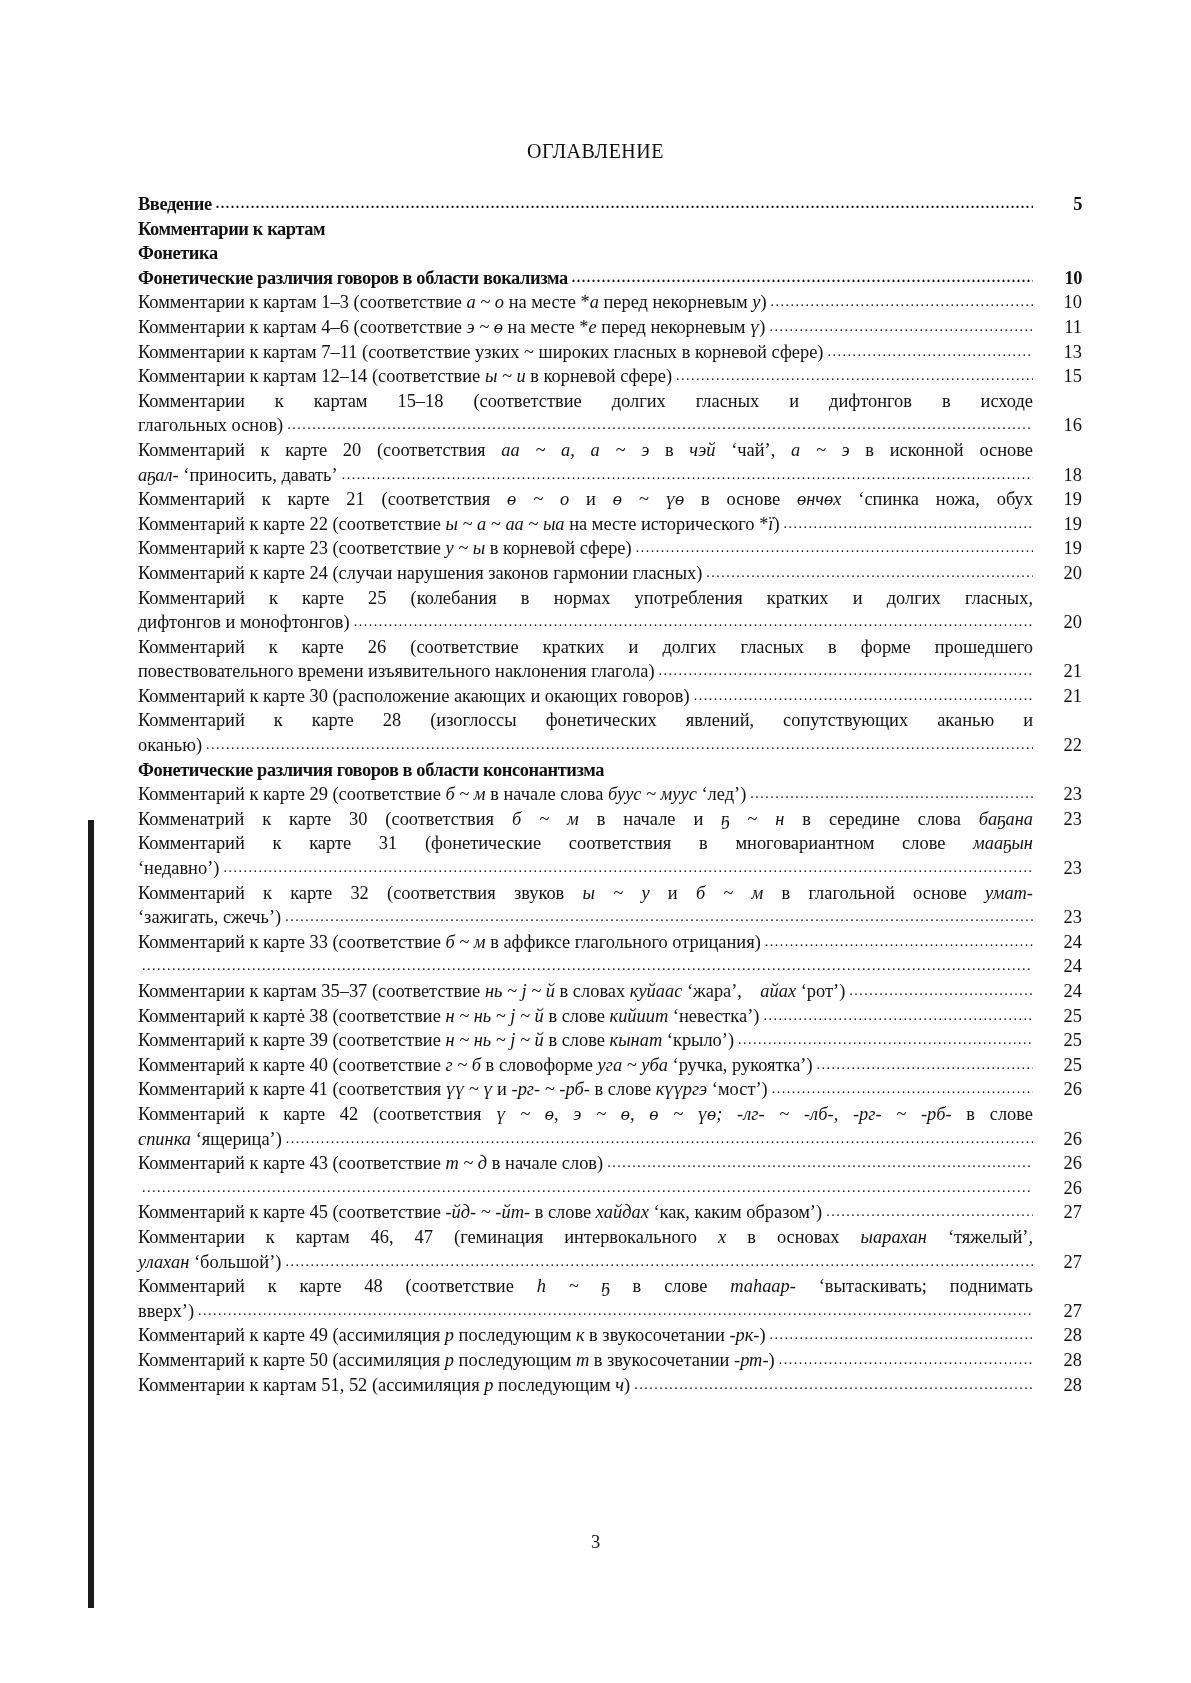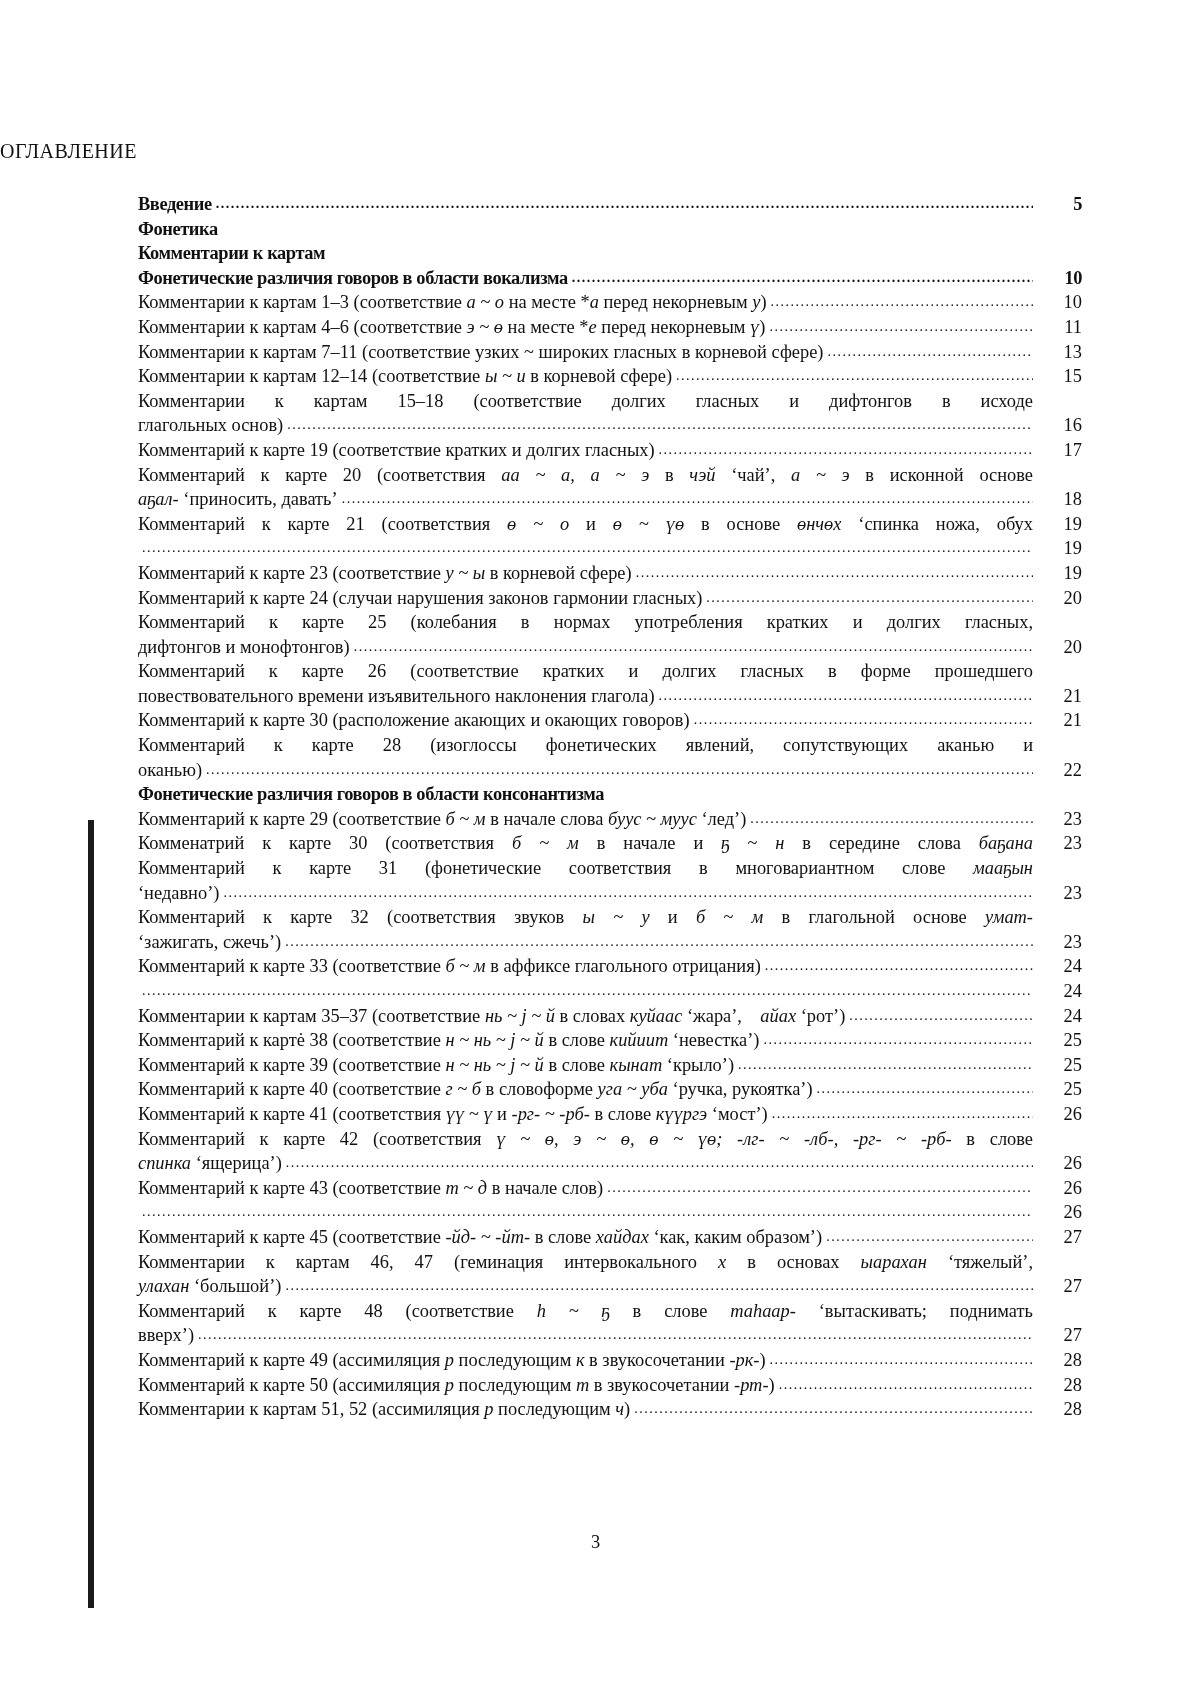--- a/index.html
+++ b/index.html
@@ -1,19 +1,19 @@
 <!DOCTYPE html>
 <html><head>
 <meta charset="utf-8">
 <style>
   html, body { margin: 0; padding: 0; background: #ffffff; }
   body { width: 1191px; height: 1683px; position: relative; overflow: hidden;
          font-family: "Liberation Serif", "DejaVu Serif", serif; color: #111; }
   .binding-bar { position: absolute; left: 88px; top: 820px; width: 6px; height: 788px; background: #1a1a1a; }
-  .page-title { position: absolute; top: 140px; left: 0; width: 1191px; 
+  .page-title { position: absolute; top: 140px; left: 0; width: 1191px; text-align: center;
                 font-size: 20px; letter-spacing: 0.5px; }
   .toc { position: absolute; left: 138px; top: 192px; width: 944px; }
   .entry { position: relative; font-size: 18.4px; line-height: 24.6px; }
   .entry .line { display: block; width: 895px; text-align: justify; text-align-last: justify; white-space: normal; }
   .entry .last { display: flex; width: 895px; align-items: center; }
   .entry .last .txt { white-space: nowrap; flex: 0 0 auto; }
   .entry .last .leader { flex: 1 1 auto; overflow: hidden; white-space: nowrap; letter-spacing: 1.5px; margin-left: 4px; font-size: 14px; }
   .entry .last .leader::after { content: "........................................................................................................................................................................................................................"; }
   .entry .page { position: absolute; right: 0; bottom: 0; width: 40px; text-align: right; }
   .entry.bold { font-weight: bold; letter-spacing: -0.4px; font-family: "Liberation Sans Narrow", "Liberation Serif", serif; }
@@ -30,30 +30,30 @@
 <div class="toc" id="toc">
     <div class="entry bold">
       <span class="last">
         <span class="txt">Введение</span>
         <span class="leader"></span>
       </span>
       <span class="page">5</span>
     </div>
     <div class="entry bold heading">
       <span class="last">
+        <span class="txt">Комментарии к картам</span>
+      </span>
+      <span class="page"></span>
+    </div>
+    <div class="entry bold heading">
+      <span class="last">
         <span class="txt">Фонетика</span>
       </span>
       <span class="page"></span>
     </div>
-    <div class="entry bold heading">
-      <span class="last">
-        <span class="txt">Комментарии к картам</span>
-      </span>
-      <span class="page"></span>
-    </div>
     <div class="entry bold">
       <span class="last">
         <span class="txt">Фонетические различия говоров в области вокализма</span>
         <span class="leader"></span>
       </span>
       <span class="page">10</span>
     </div>
     <div class="entry">
       <span class="last">
         <span class="txt">Комментарии к картам 1–3 (соответствие <i>а ~ о</i> на месте *<i>а</i> перед некорневым <i>у</i>)</span>
@@ -82,42 +82,36 @@
       </span>
       <span class="page">15</span>
     </div>
     <div class="entry">
       <span class="line">Комментарии к картам 15–18 (соответствие долгих гласных и дифтонгов в исходе</span>
       <span class="last">
         <span class="txt">глагольных основ)</span>
         <span class="leader"></span>
       </span>
       <span class="page">16</span>
-    </div>
-    <div class="entry">
-      <span class="last">
-        <span class="txt">Комментарий к карте 19 (соответствие кратких и долгих гласных)</span>
-        <span class="leader"></span>
-      </span>
-      <span class="page">17</span>
     </div>
     <div class="entry">
       <span class="line">Комментарий к карте 20 (соответствия <i>аа ~ а, а ~ э</i> в <i>чэй</i> ‘чай’, <i>а ~ э</i> в исконной основе</span>
       <span class="last">
         <span class="txt"><i>аҕал-</i> ‘приносить, давать’</span>
         <span class="leader"></span>
       </span>
       <span class="page">18</span>
     </div>
     <div class="entry">
       <span class="line">Комментарий к карте 21 (соответствия <i>ө ~ о</i> и <i>ө ~ үө</i> в основе <i>өнчөх</i> ‘спинка ножа, обух</span>
       <span class="page">19</span>
     </div>
     <div class="entry">
       <span class="last">
+        <span class="txt">Комментарий к карте 22 (соответствие <i>ы ~ а ~ аа ~ ыа</i> на месте исторического *<i>ï</i>)</span>
         <span class="leader"></span>
       </span>
       <span class="page">19</span>
     </div>
     <div class="entry">
       <span class="last">
         <span class="txt">Комментарий к карте 23 (соответствие <i>у ~ ы</i> в корневой сфере)</span>
         <span class="leader"></span>
       </span>
       <span class="page">19</span>

